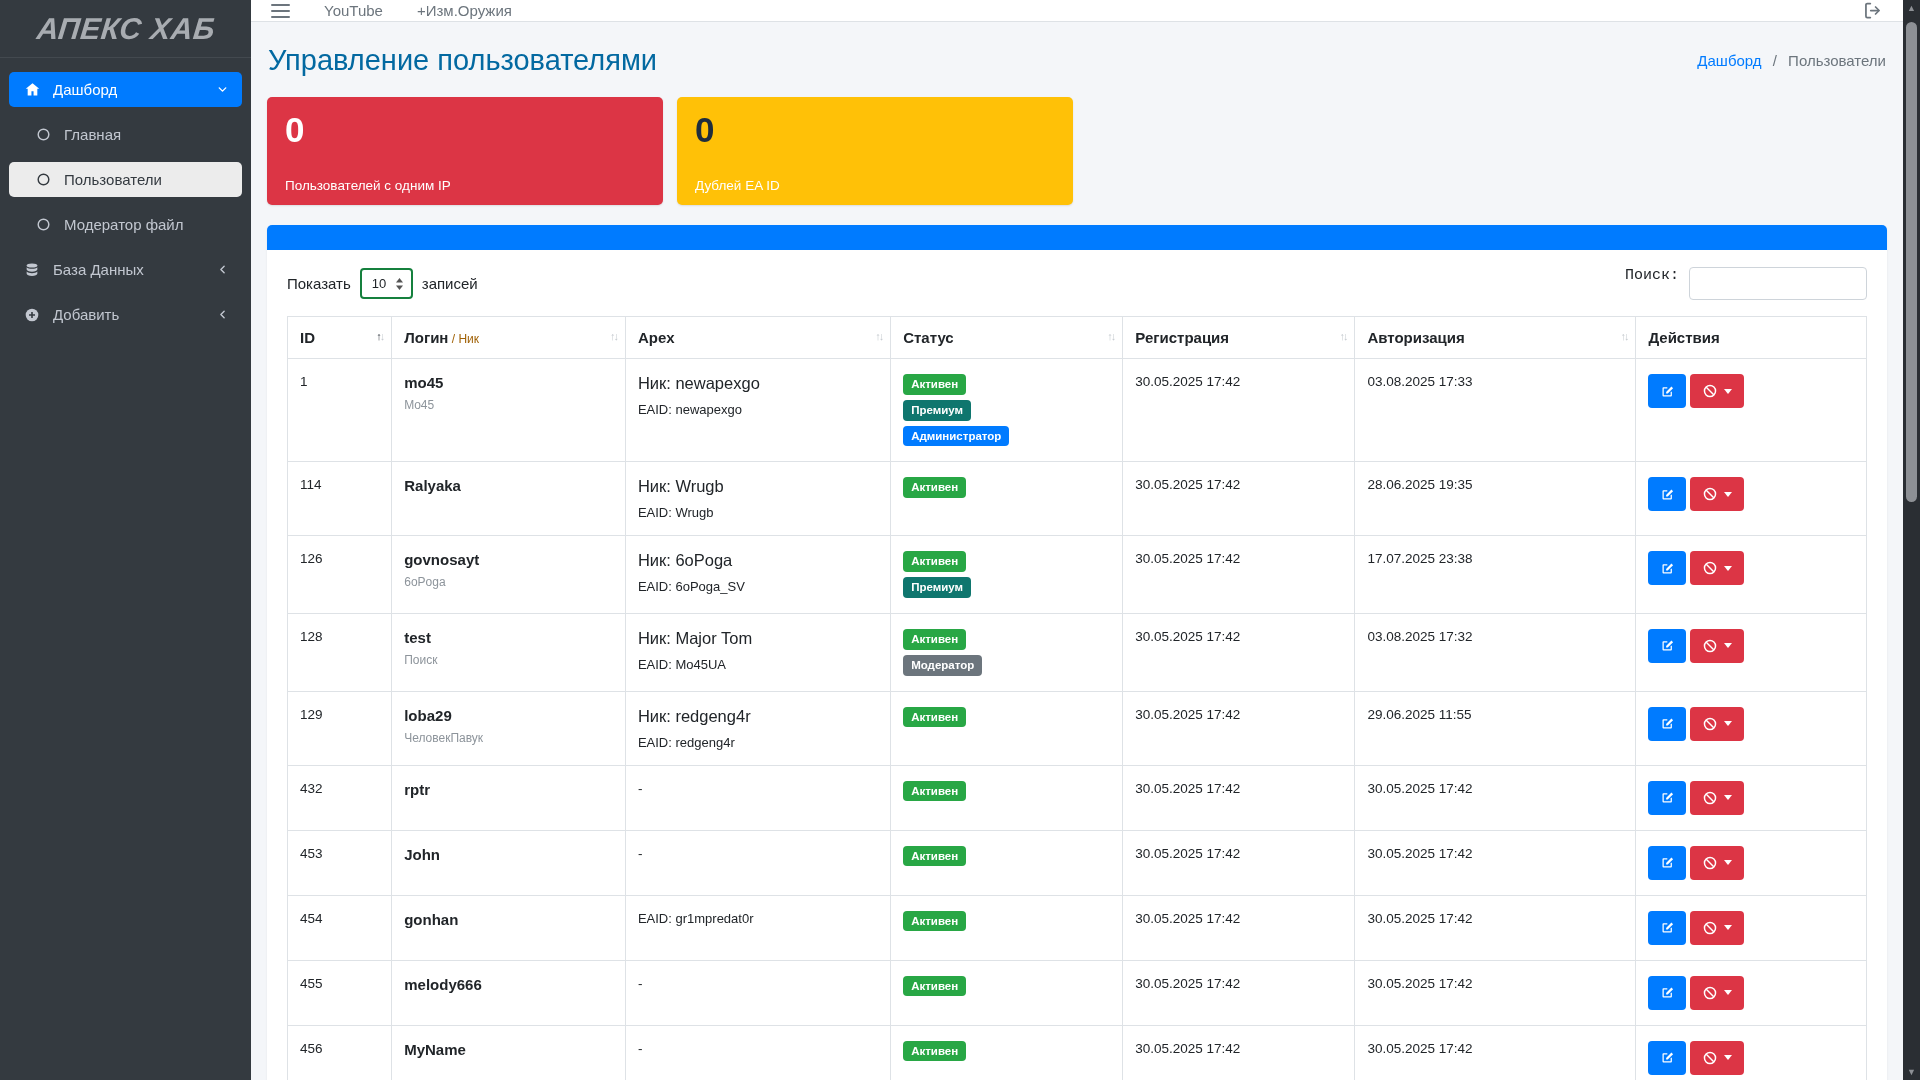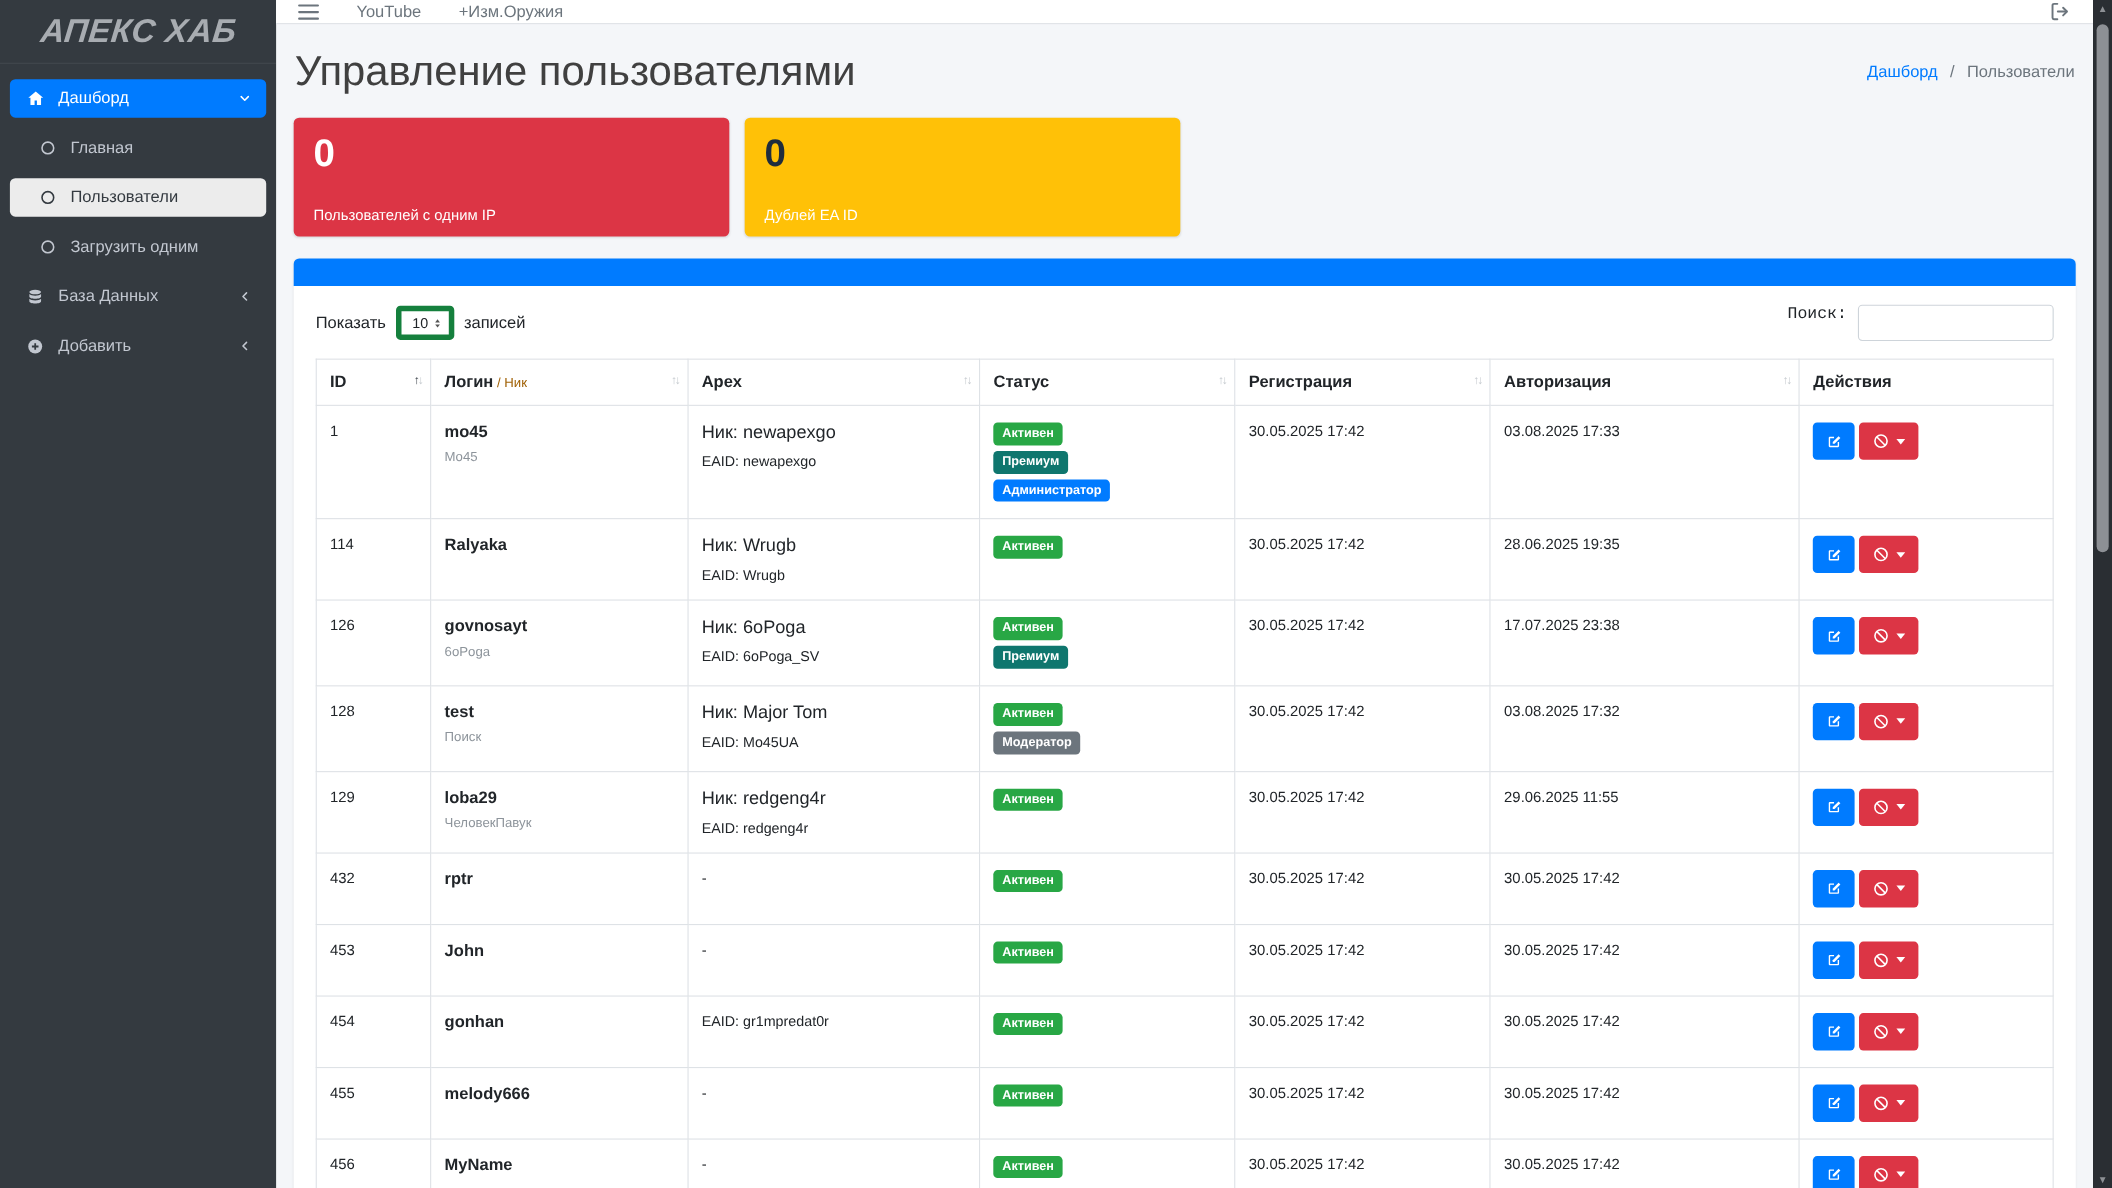--- a/index.html
+++ b/index.html
@@ -28,42 +28,42 @@
   .navbar { height:58px; background:#fff; border-bottom:1px solid #dee2e6;
             display:flex; align-items:center; padding:0 20px; gap:34px;text-align:right; }
   .nav-burger { display:flex; flex-direction:column; gap:4px; cursor:pointer; }
   .nav-burger span { width:19px; height:2px; background:#6c757d; border-radius:1px; }
   .nav-link { font-size:15px; color:#6c757d; cursor:pointer; }
   .nav-spacer { flex:1; }
   .nav-logout { cursor:pointer; display:flex; }
 
   .content { flex:1; padding:16px 16px 0; }
   .page-head { display:flex; align-items:center; justify-content:space-between; margin:6px 1px 20px; }
-  .page-title { font-size:38px; font-weight:500; color:#404040; }
+  .page-title { font-size:29px; font-weight:500; color:#0369a1; }
   .breadcrumb { font-size:15px; color:#6c757d; }
   .breadcrumb .bc-link { color:#007bff; cursor:pointer; }
   .breadcrumb .bc-sep { margin:0 7px; color:#6c757d; }
 
   
   .stat-row { display:flex; gap:14px; }
   .stat-card { width:396px; height:108px; border-radius:5px; padding:13px 18px 12px;
                display:flex; flex-direction:column; box-shadow:0 1px 2px rgba(0,0,0,.1); }
   .stat-card .sc-value { font-size:35px; font-weight:700; line-height:1.15; }
   .stat-card .sc-label { margin-top:auto; font-size:13.5px; color:#fff; }
   .stat-danger { background:#dc3545; } .stat-danger .sc-value { color:#fff; }
   .stat-warning { background:#ffc107; } .stat-warning .sc-value { color:#1f2d3d; }
 
   
   .card { margin-top:20px; border-radius:5px; box-shadow:0 1px 2px rgba(0,0,0,.08); }
   .card-header { height:25px; background:#007bff; border-radius:5px 5px 0 0; }
   .card-body { background:#fff; padding:17px 20px 10px; border-radius:0 0 5px 5px; }
 
   .tbl-controls { display:flex; align-items:center; justify-content:space-between; }
   .tc-left { display:flex; align-items:center; gap:9px; font-size:15px; color:#212529; }
-  .pagesize { width:53px; height:31px; border:5px solid #15803d; border-radius:4px;
+  .pagesize { width:53px; height:31px; border:2px solid #15803d; border-radius:4px;
               display:flex; align-items:center; padding:0 7px 0 10px; gap:6px; cursor:pointer; background:#fff; }
   .pagesize .ps-val { flex:1; font-size:13px; color:#212529; }
   .tc-right { display:flex; align-items:flex-start; gap:10px; font-size:15px; color:#212529;font-family:Liberation Mono, monospace; }
   .search-input { width:178px; height:33px; border:1px solid #ced4da; border-radius:4px; outline:none;
                   font-size:14px; padding:0 8px; font-family:inherit; }
 
   table.users { width:100%; border-collapse:collapse; margin-top:16px; }
   .users th, .users td { border:1px solid #dee2e6; vertical-align:top; text-align:left; }
   .users th { padding:12px 12px; font-size:15px; font-weight:700; color:#212529; position:relative;margin-top:32px; }
   .users th .th-sub { font-weight:400; font-size:12px; color:#a16207; }
@@ -133,21 +133,21 @@
             </svg>
           </span>
           <span class="mi-label">Пользователи</span>
         </a>
         <a class="menu-item sub">
           <span class="mi-icon">
             <svg viewBox="0 0 24 24" width="15" height="15">
               <circle cx="12" cy="12" r="8.5" fill="none" stroke="currentColor" stroke-width="2.3"></circle>
             </svg>
           </span>
-          <span class="mi-label">Загрузить одним</span>
+          <span class="mi-label">Модератор файл</span>
         </a>
         <a class="menu-item">
           <span class="mi-icon">
             <svg viewBox="0 0 24 24" width="16" height="16" fill="currentColor">
               <ellipse cx="12" cy="5.3" rx="8" ry="3.1"></ellipse>
               <path d="M4 8c1.5 1.5 4.5 2.3 8 2.3S18.5 9.5 20 8v3.4c0 1.8-3.6 3.1-8 3.1s-8-1.3-8-3.1Z"></path>
               <path d="M4 14.4c1.5 1.5 4.5 2.3 8 2.3s6.5-.8 8-2.3v3.4c0 1.8-3.6 3.1-8 3.1s-8-1.3-8-3.1Z"></path>
             </svg>
           </span>
           <span class="mi-label">База Данных</span>

